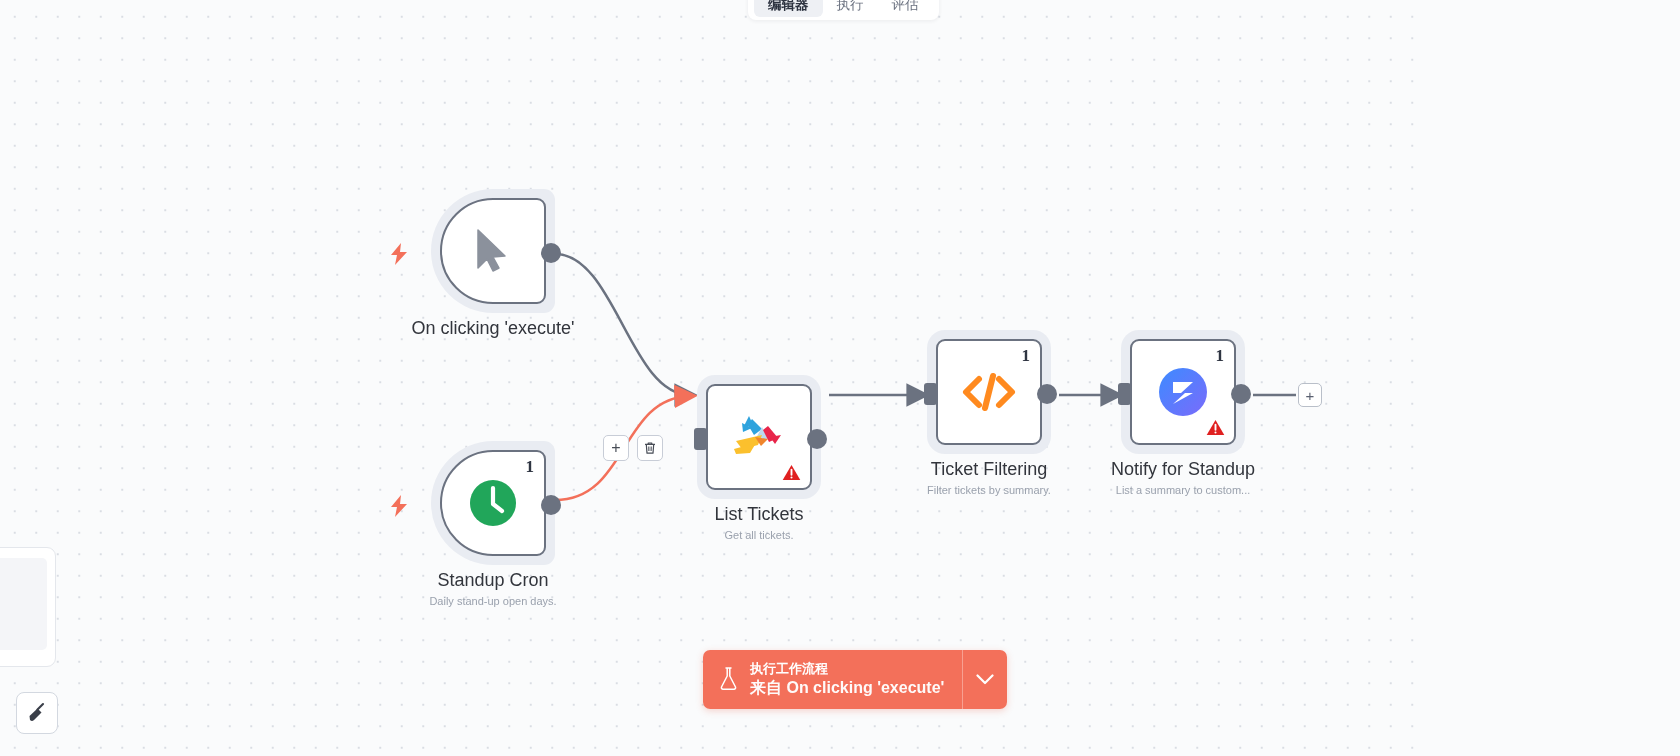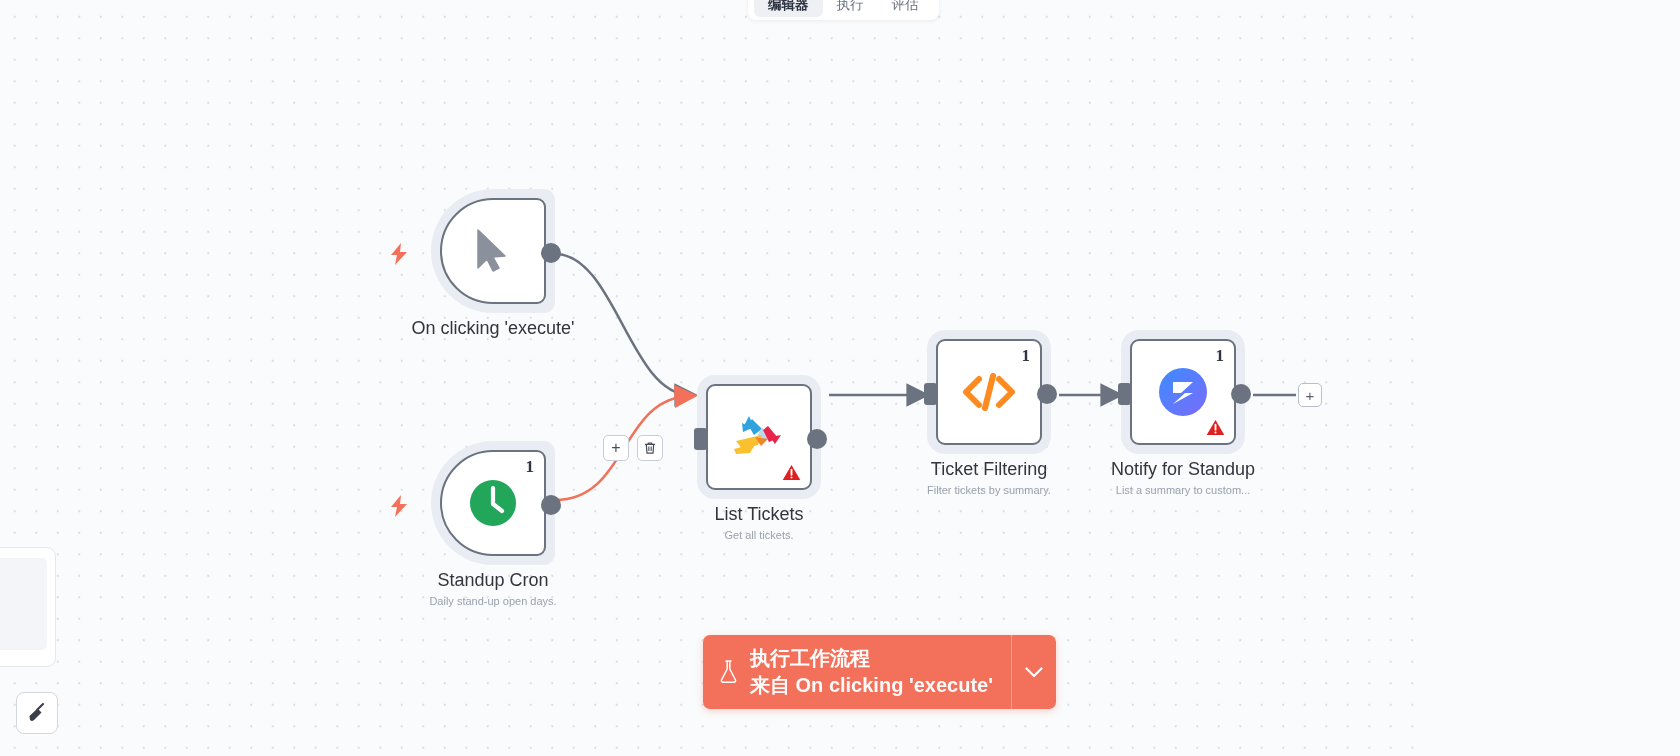--- a/index.html
+++ b/index.html
@@ -188,22 +188,22 @@
     background: #f3705a;
     color: #fff;
     padding: 10px 18px 11px 16px;
     display: flex;
     align-items: center;
     gap: 12px;
     min-width: 216px;
   }
   #exec-main .flask { width: 19px; height: 23px; flex: none; }
   #exec-text { display: flex; flex-direction: column; line-height: 1.32; }
-  #exec-line1 { font-size: 20px; font-weight: 600; }
-  #exec-line2 { font-size: 20px; font-weight: 600; opacity: .97; }
+  #exec-line1 { font-size: 13px; font-weight: 600; }
+  #exec-line2 { font-size: 16px; font-weight: 600; opacity: .97; }
   #exec-caret {
     background: #f3705a;
     width: 45px;
     border-left: 1px solid #f8a091;
     display: flex;
     align-items: center;
     justify-content: center;
     color: #fff;
   }
 

